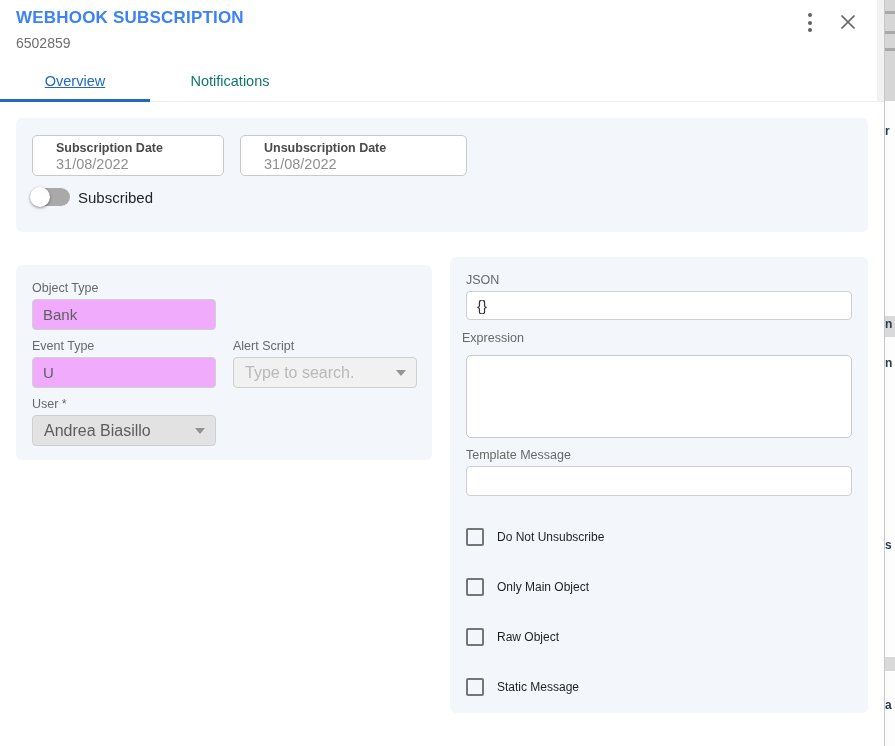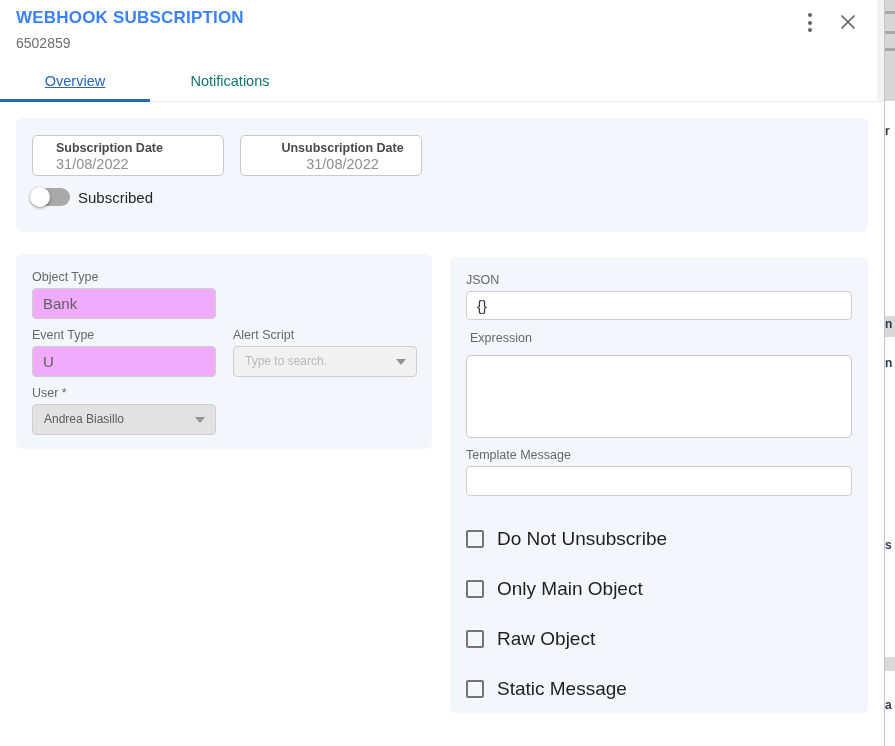--- a/index.html
+++ b/index.html
@@ -42,30 +42,30 @@
   .tab-1 { width:160px; }
   .tab-2 { width:160px; }
   .tab.active { color:#2168c0; }
   .tab.active::after {
     content:''; position:absolute; left:0; right:0; bottom:-1px; height:3px; background:#2168c0;
   }
 
   
   .panel { position:absolute; background:#f3f7fc; border-radius:6px; }
   .panel-subscription { left:16px; top:118px; width:852px; height:114px; }
-  .panel-object       { left:16px; top:254px; width:416px; height:195px; }
+  .panel-object       { left:16px; top:265px; width:416px; height:195px; }
   .panel-message      { left:450px; top:257px; width:418px; height:456px; }
 
   
   .datebox {
     position:absolute; top:17px; height:41px; background:#fff;
     border:1px solid #c9c9c9; border-radius:5px; padding:5px 0 0 23px; cursor:text;
   }
   .datebox-0 { left:16px;  width:192px; }
-  .datebox-1 { left:224px; width:182px;text-align:center; }
+  .datebox-1 { left:224px; width:227px; }
   .datebox .dlbl { font-size:12.5px; font-weight:700; color:#4a4a4a; }
   .datebox .dval { font-size:14.5px; color:#8f8f8f; margin-top:1px; }
 
   
   .toggle {
     position:absolute; left:16px; top:70px; width:38px; height:18px;
     background:#a9a9a9; border-radius:9px; cursor:pointer;
   }
   .toggle .thumb {
     position:absolute; left:-2px; top:-1px; width:20px; height:20px; border-radius:50%;
@@ -75,55 +75,55 @@
 
   
   .f-label { position:absolute; font-size:12.5px; color:#686868; }
   .f-input {
     position:absolute; height:31px; border:1px solid #cfcfcf; border-radius:4px;
     font-family:"Liberation Sans", sans-serif; font-size:15px; padding:0 10px; color:#5f5f5f;
   }
   .f-input.disabled { background:#f0abfc; }
   .dropdown {
     position:absolute; height:31px; border:1px solid #cfcfcf; border-radius:4px;
-    font-size:12px; line-height:29px; padding-left:11px; cursor:pointer;
+    font-size:16px; line-height:29px; padding-left:11px; cursor:pointer;
   }
   .dropdown .chev {
     position:absolute; right:10px; top:12px; width:0; height:0;
     border-left:5px solid transparent; border-right:5px solid transparent;
     border-top:6px solid #939393;
   }
   .dd-alert { left:217px; top:92px; width:184px; background:#f1f1f1; color:#b9b9b9; }
   .dd-user  { left:16px;  top:150px; width:184px; background:#e2e2e2; color:#5c5c5c; }
 
   .lbl-objtype { left:16px;  top:16px; }
   .in-objtype  { left:16px;  top:34px; width:184px; }
   .lbl-evttype { left:16px;  top:74px; }
   .in-evttype  { left:16px;  top:92px; width:184px; }
   .lbl-alert   { left:217px; top:74px; }
   .lbl-user    { left:16px;  top:132px; }
 
   
   .lbl-json     { left:16px; top:16px; }
   .in-json      { left:16px; top:34px;  width:386px; height:29px; background:#fff; color:#333; }
-  .lbl-expr     { left:20px; top:74px; }
+  .lbl-expr     { left:12px; top:74px; }
   .in-expr      {
     position:absolute; left:16px; top:98px; width:386px; height:83px;
     border:1px solid #c9c9c9; border-radius:5px; background:#fff; resize:none;
     font-family:"Liberation Sans", sans-serif; font-size:14px; padding:6px 10px;
   }
   .lbl-tmpl     { left:16px; top:191px; }
   .in-tmpl     { left:16px; top:209px; width:386px; height:30px; background:#fff; color:#333; }
 
   .cb-row { position:absolute; left:16px; display:flex; align-items:center; }
   .cb-row input[type=checkbox] {
     appearance:none; -webkit-appearance:none; width:18px; height:18px;
     border:2px solid #757575; border-radius:2px; background:transparent; cursor:pointer;
   }
-  .cb-row .cb-label { margin-left:13px; font-size:19px; color:#1f1f1f; }
+  .cb-row .cb-label { margin-left:13px; font-size:12px; color:#1f1f1f; }
   .cb-0 { top:271px; } .cb-1 { top:321px; } .cb-2 { top:371px; } .cb-3 { top:421px; }
 
   
   .page-edge-top { position:absolute; left:877px; top:0; width:18px; height:101px; background:#f2f2f2; }
   .page-divider  { position:absolute; left:884px; top:0; width:1px; height:746px; background:#c6c6c6; }
   .page-sliver   { position:absolute; left:885px; top:0; width:10px; height:746px; background:#fdfdfd; overflow:hidden; }
   .sliver-top    { position:absolute; left:0; top:0; width:10px; height:101px; background:#d6d6d6; }
   .sliver-top .hline { position:absolute; left:0; width:10px; height:3px; background:#a8a8a8; }
   .hl-0 { top:11px; } .hl-1 { top:31px; } .hl-2 { top:48px; }
   .sliver-band { position:absolute; left:0; width:10px; background:#d9d9d9; }

